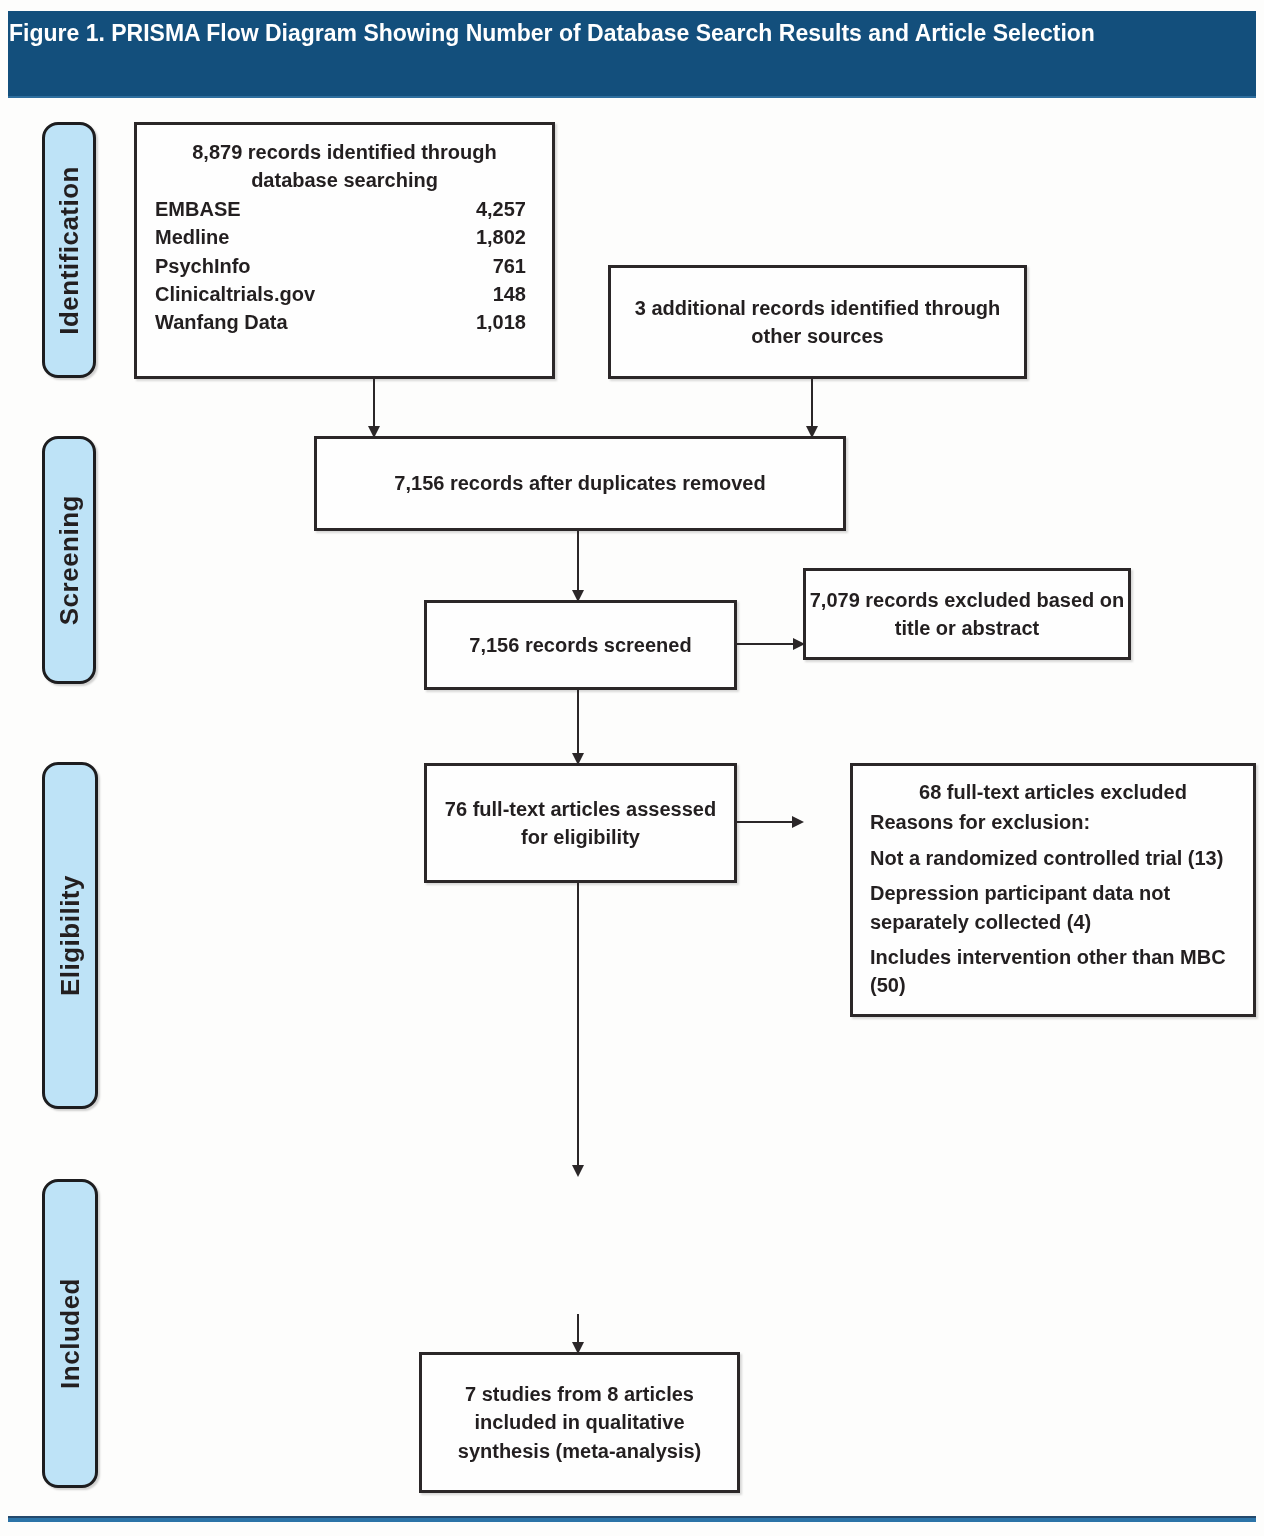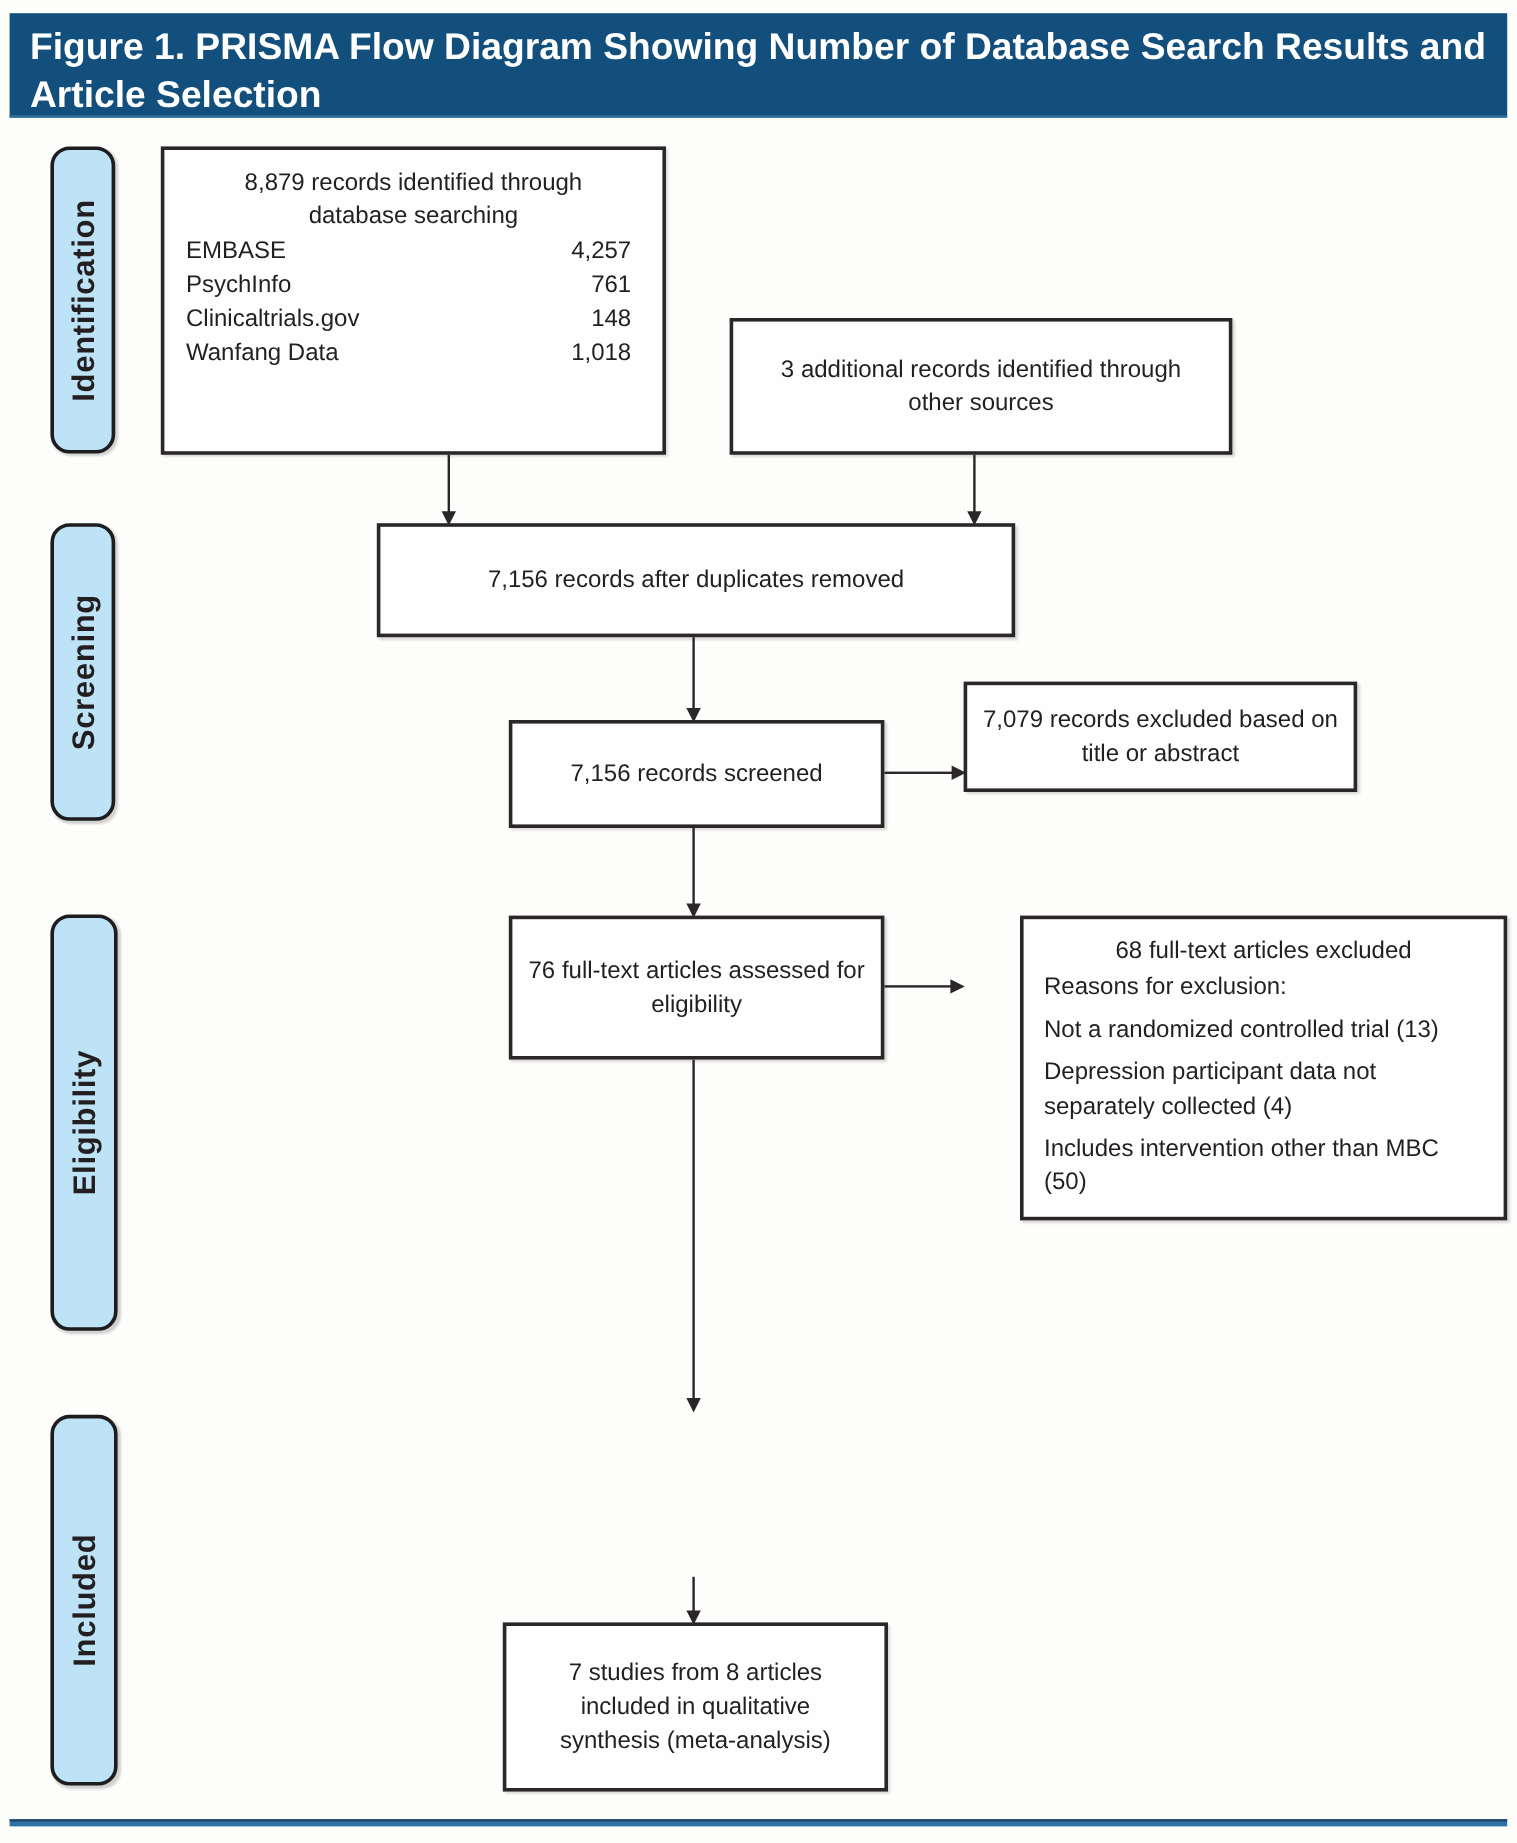--- a/index.html
+++ b/index.html
@@ -9,23 +9,23 @@
     background:#fdfdfc;
     font-family:"Liberation Sans","DejaVu Sans",sans-serif;
     color:#231F20;
     overflow:hidden;
   }
   
   .title-bar{
     position:absolute;left:8px;top:11px;width:1248px;height:87px;
     background:#134F7C;
     box-sizing:border-box;
-    padding:8px 17px 0 17px;
+    padding:8px 17px 0 1px;
     color:#ffffff;
-    font-size:31px;font-weight:bold;line-height:1.28;
+    font-size:23px;font-weight:bold;line-height:1.28;
     border-bottom:2px solid #2e6e9e;
   }
   
   .stage{
     position:absolute;
     background:#BEE3F7;
     border:3px solid #1d1d1f;
     border-radius:16px;
     box-sizing:border-box;
     display:flex;align-items:center;justify-content:center;
@@ -39,20 +39,21 @@
     white-space:nowrap;
   }
   
   .fbox{
     position:absolute;
     background:#fefefe;
     border:3px solid #2b2728;
     box-sizing:border-box;
     font-size:20px;line-height:1.42;
     box-shadow:2px 2px 2px rgba(0,0,0,0.15);
+    font-weight:bold;
   }
   .fbox.center{
     display:flex;align-items:center;justify-content:center;
     text-align:center;
   }
   
   .id-header{ text-align:center; margin-top:13px; }
   .db-rows{ margin-top:0px; padding:0 26px 0 18px; }
   .db-row{ display:flex; justify-content:space-between;text-align:center; }
   
@@ -113,20 +114,24 @@
 
   <div class="fbox" style="left:134px;top:122px;width:421px;height:257px;">
     <div class="id-header">
       <div>8,879 records identified through</div>
       <div>database searching</div>
     </div>
     <div class="db-rows">
       <div class="db-row">
         <span>EMBASE</span>
         <span>4,257</span>
+      </div>
+      <div class="db-row">
+        <span>Medline</span>
+        <span>1,802</span>
       </div>
       <div class="db-row">
         <span>PsychInfo</span>
         <span>761</span>
       </div>
       <div class="db-row">
         <span>Clinicaltrials.gov</span>
         <span>148</span>
       </div>
       <div class="db-row">

